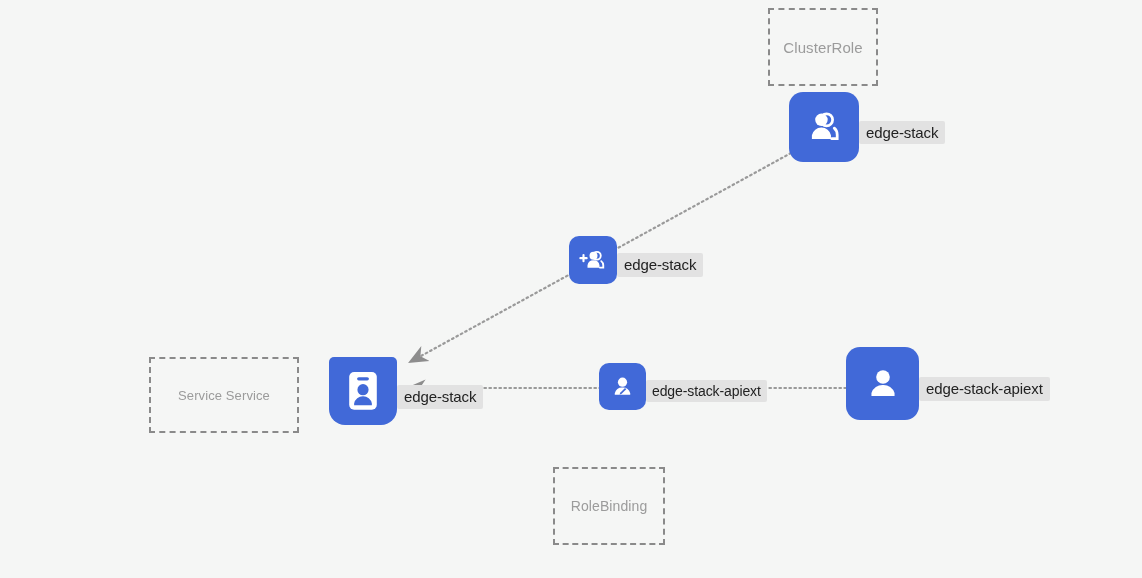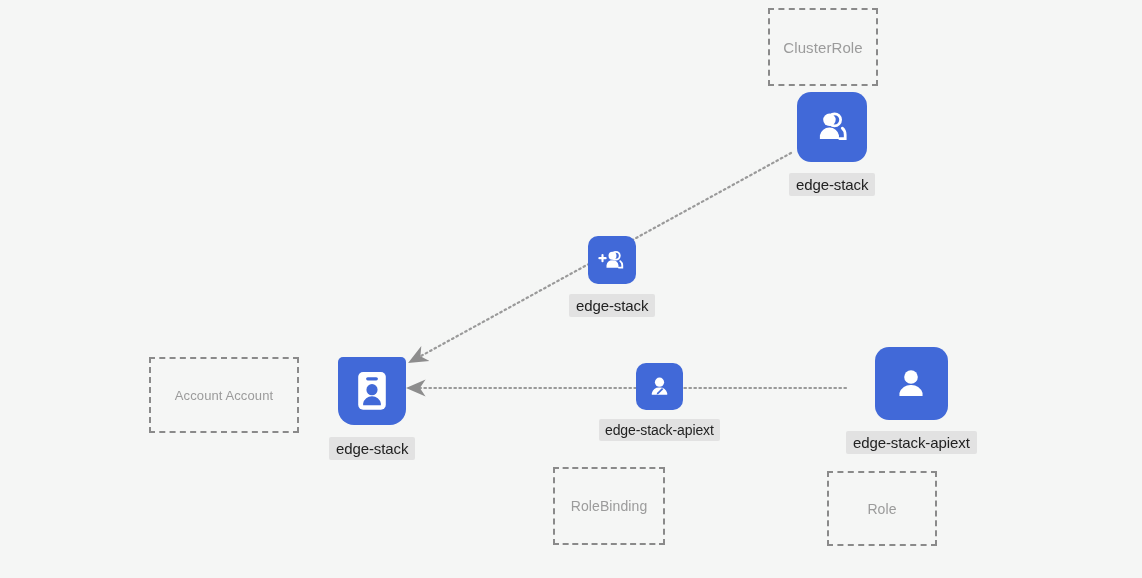--- a/index.html
+++ b/index.html
@@ -23,21 +23,20 @@
   #edges {
     position: absolute;
     left: 0; top: 0;
     width: 1142px;
     height: 578px;
     pointer-events: none;
   }
   .node {
     position: absolute;
     display: flex;
-    flex-direction: column;
     align-items: center;
   }
   .node-icon {
     background: #4169d8;
     display: flex;
     align-items: center;
     justify-content: center;
     box-sizing: border-box;
   }
   .node-label {
@@ -81,30 +80,27 @@
 
     <line x1="846" y1="388" x2="408" y2="388" stroke="#9a9a9a" stroke-width="2.2" stroke-dasharray="1.6 3.4" stroke-linecap="round" marker-end="url(#arrowhead)"></line>
   </svg>
 
   <div class="kind-box" style="left:768px; top:8px; width:110px; height:78px;">
     <span class="kind-box-label" style="font-size:15px;">ClusterRole</span>
   </div>
 
 
   <div class="kind-box" style="left:149px; top:357px; width:150px; height:76px;">
-    <span class="kind-box-label" style="font-size:13px;">Account Account</span>
+    <span class="kind-box-label" style="font-size:13px;">Service Service</span>
   </div>
 
   <div class="kind-box" style="left:553px; top:467px; width:112px; height:78px;">
     <span class="kind-box-label" style="font-size:14px;">RoleBinding</span>
   </div>
 
-  <div class="kind-box" style="left:827px; top:471px; width:110px; height:75px;">
-    <span class="kind-box-label" style="font-size:14px;">Role</span>
-  </div>
 
   <div class="node" style="left:789px; top:92px;">
     <div class="node-icon" style="width:70px; height:70px; border-radius:14px;">
       <svg width="44" height="44" viewBox="0 0 24 24">
         <circle cx="13.4" cy="8.1" r="3.3" fill="none" stroke="#ffffff" stroke-width="1.5"></circle>
         <path d="M 17.6 12.6 a 4.6 4.6 0 0 1 1.6 3.6 v 2.2 h -3.0" fill="none" stroke="#ffffff" stroke-width="1.5" stroke-linecap="round"></path>
         <circle cx="10.6" cy="8.1" r="3.4" fill="#ffffff"></circle>
         <path d="M 5.4 18.6 v -2.1 a 5.2 5.2 0 0 1 5.2 -4.2 a 5.2 5.2 0 0 1 5.2 4.2 v 2.1 z" fill="#ffffff"></path>
       </svg>
     </div>

